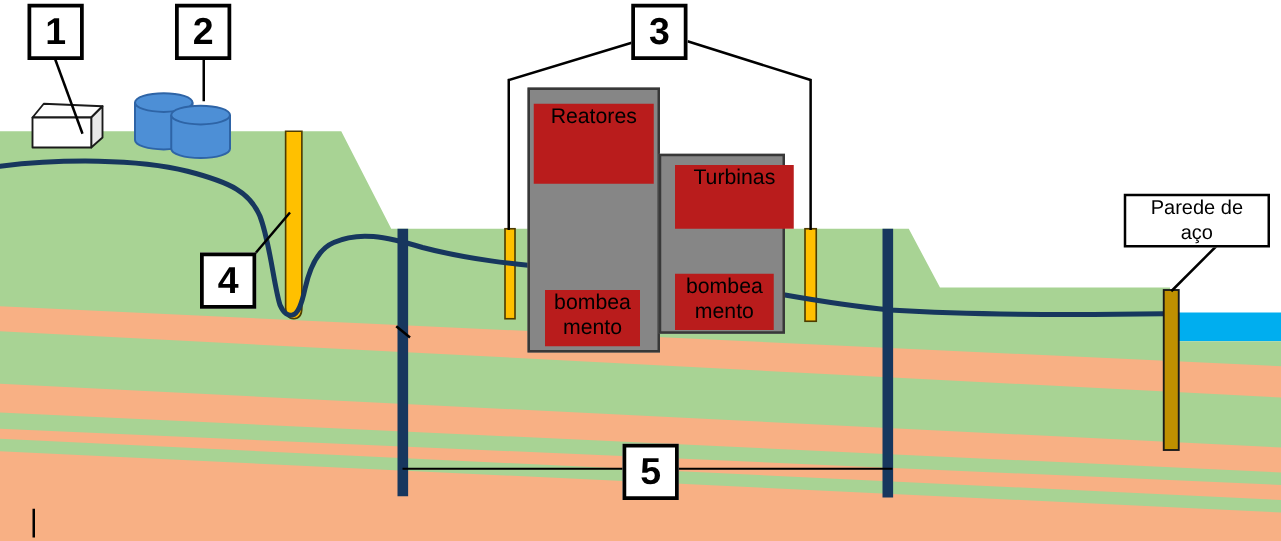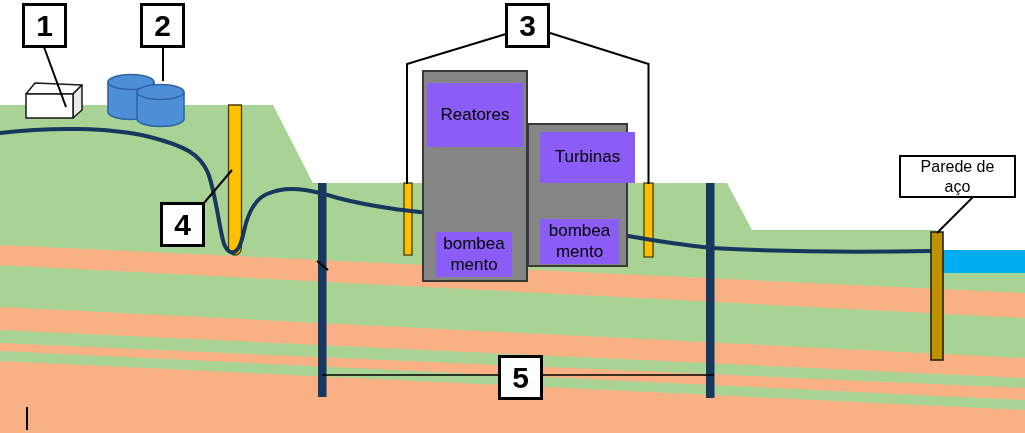--- a/index.html
+++ b/index.html
@@ -15,21 +15,21 @@
   }
   .annot{
     position:absolute;background:#fff;border:2px solid #000;box-sizing:border-box;
     display:flex;align-items:center;justify-content:center;text-align:center;
     font-size:16px;line-height:1.25;z-index:5;padding:0 10px;
   }
   .building{
     position:absolute;background:#868686;border:2px solid #383838;box-sizing:border-box;z-index:3;
   }
   .bpanel{
-    position:absolute;background:#8b5cf6;display:flex;align-items:center;justify-content:center;
+    position:absolute;background:#b91c1c;display:flex;align-items:flex-start;justify-content:center;
     text-align:center;font-size:17px;line-height:1.2;
   }
   #reactor-building{left:422px;top:70px;width:106px;height:212px;}
   #reactor-hall{left:3px;top:11px;width:96px;height:64px;}
   #reactor-pump{left:12px;top:160px;width:76px;height:45px;}
   #turbine-building{left:527px;top:123px;width:101px;height:144px;}
   #turbine-hall{left:11px;top:7px;width:95px;height:51px;}
   #turbine-pump{left:11px;top:94px;width:79px;height:45px;}
   #callout-1{left:22px;top:3px;}
   #callout-2{left:140px;top:3px;}

